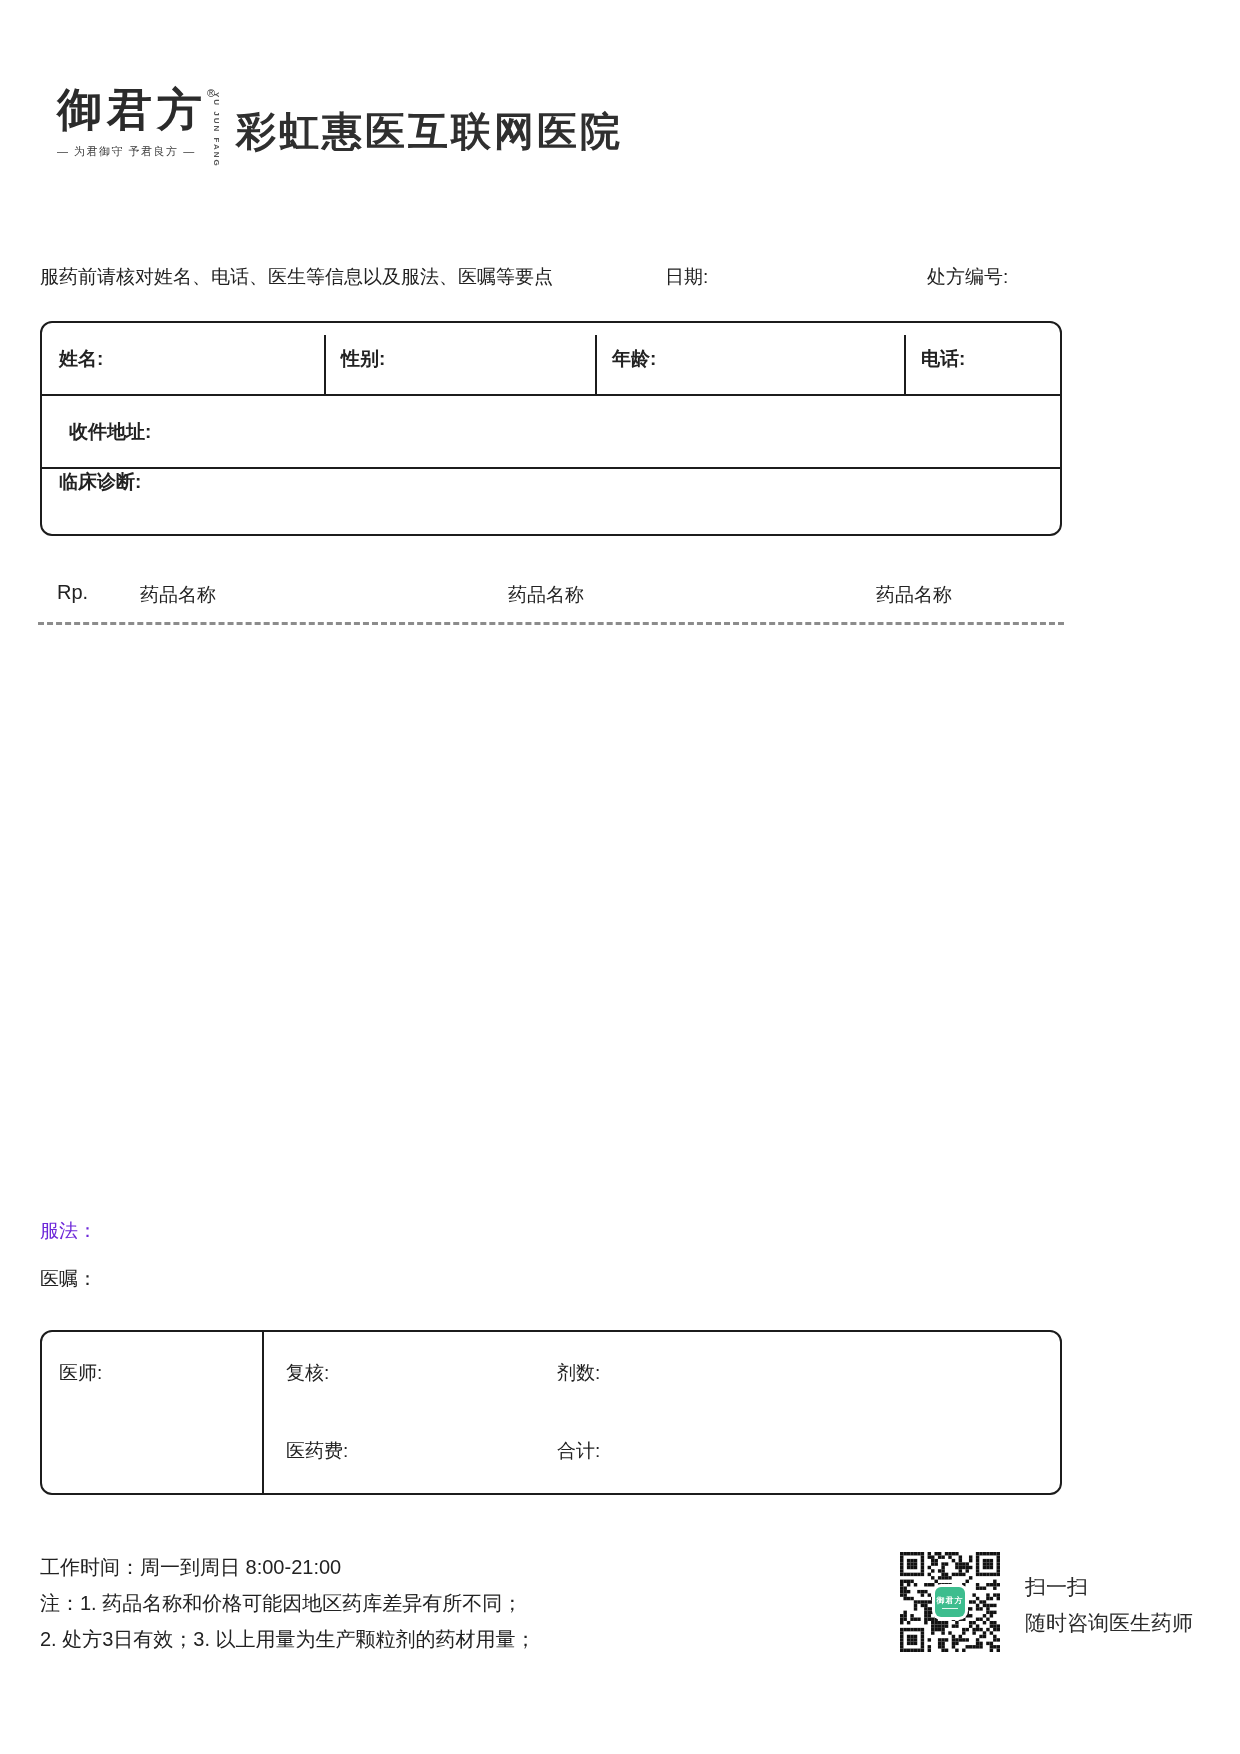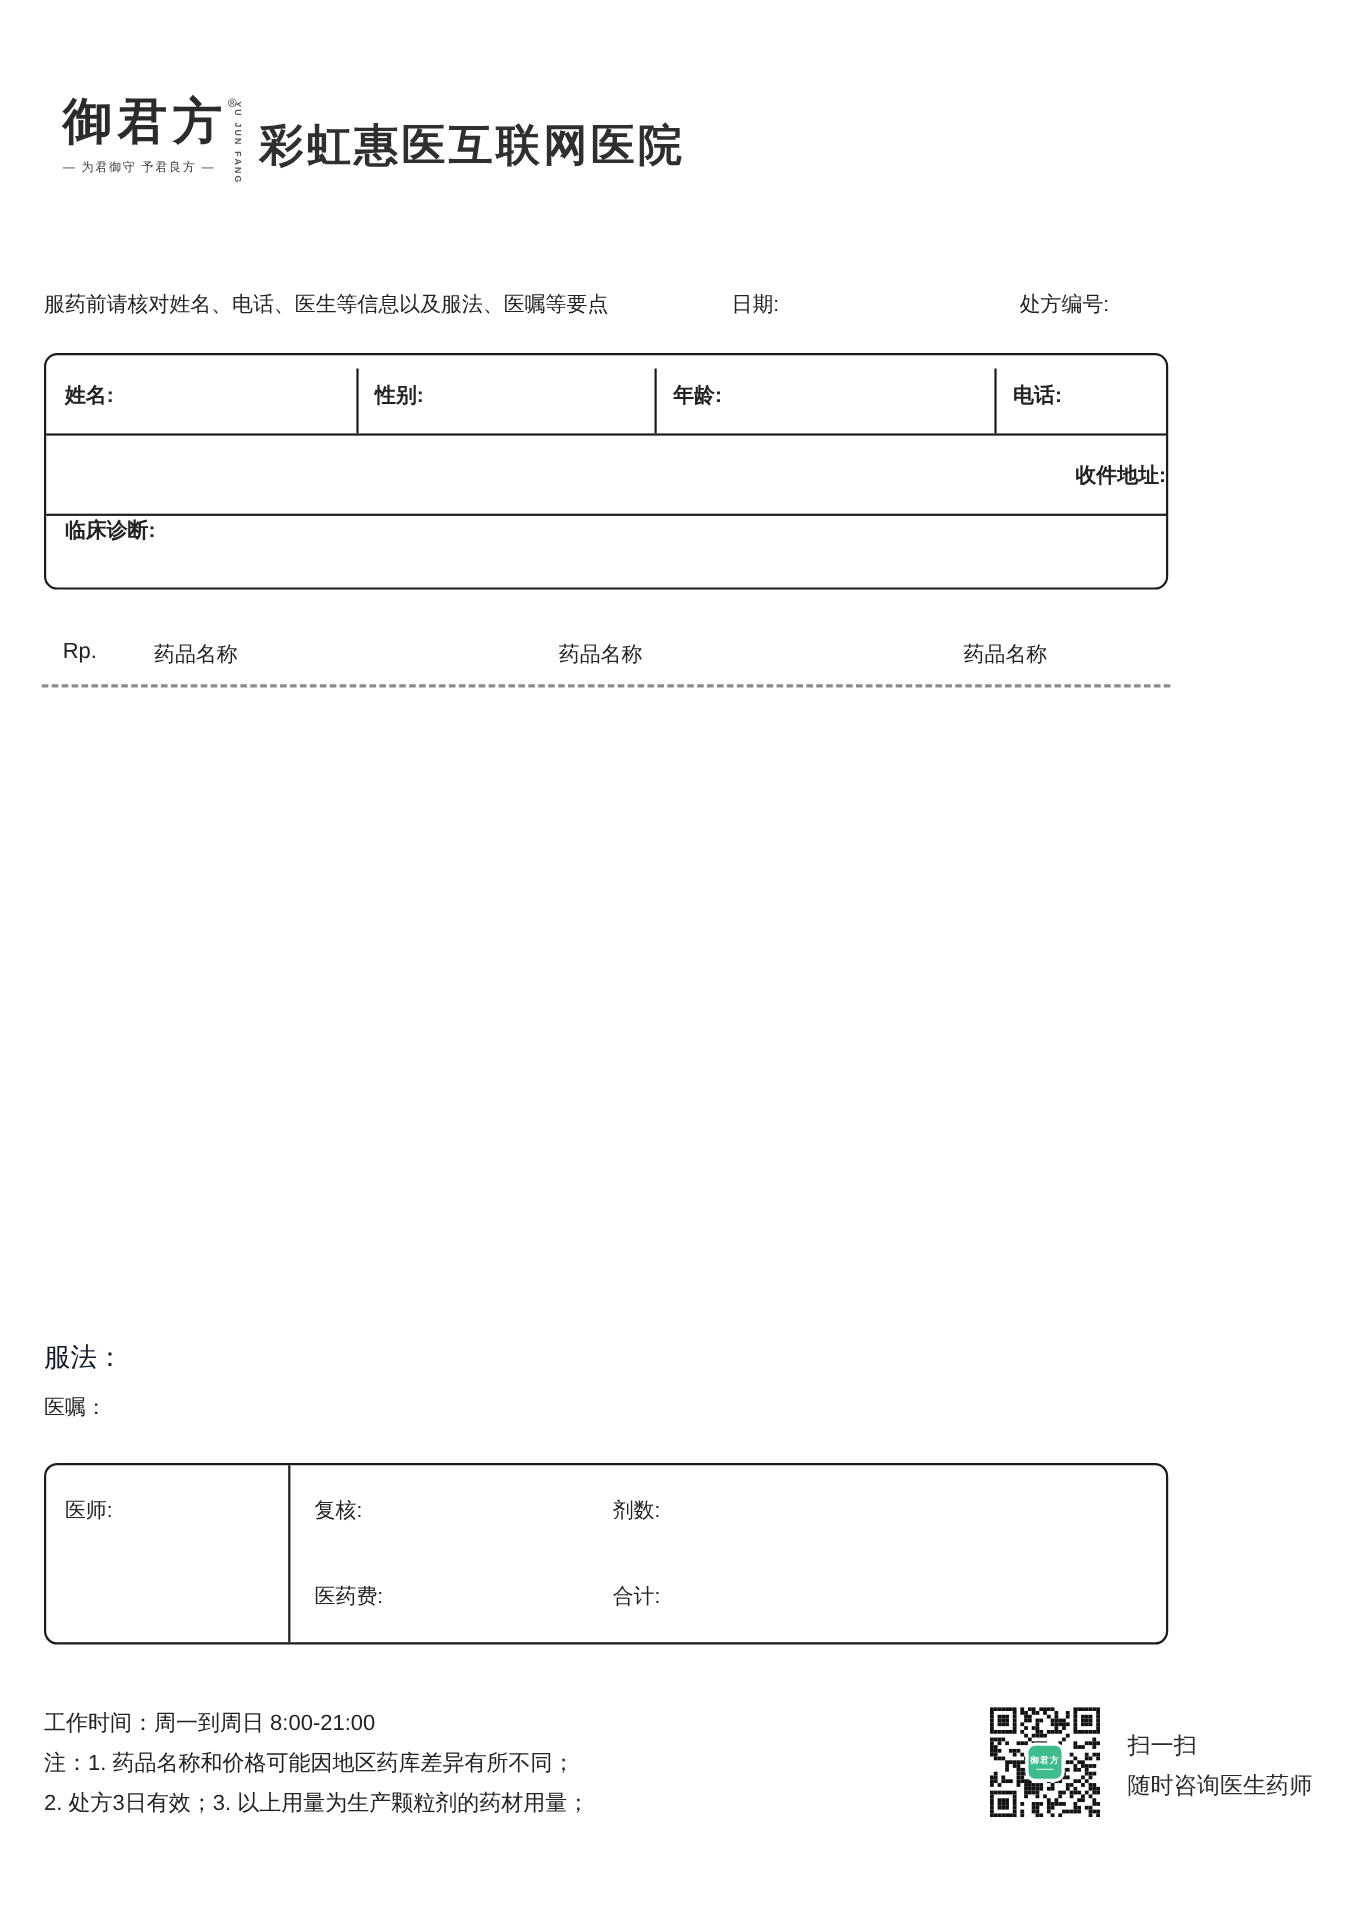--- a/index.html
+++ b/index.html
@@ -32,42 +32,42 @@
   .date-label{position:absolute;left:625px;top:0;}
   .rx-no-label{position:absolute;left:887px;top:0;}
   
   .patient-box{
     position:absolute;left:40px;top:321px;width:1022px;height:215px;
     border:2.5px solid #1c1c1c;border-radius:12px;box-sizing:border-box;
     font-size:19px;color:#222;font-weight:bold;
   }
   .p-row{display:flex;box-sizing:border-box;}
   .p-row1{height:73px;border-bottom:2.5px solid #1c1c1c;}
-  .p-row2{height:73px;border-bottom:2.5px solid #1c1c1c;align-items:center;padding-left:17px;justify-content:flex-end;}
+  .p-row2{height:73px;border-bottom:2.5px solid #1c1c1c;align-items:center;padding-left:27px;}
   .p-row3{height:62px;align-items:flex-start;padding-left:17px;}
   .p-cell{position:relative;display:flex;align-items:center;padding-left:17px;box-sizing:border-box;}
   .p-cell.c1{width:28.6%;}
   .p-cell.c2{width:27.5%;}
   .p-cell.c3{width:28.1%;}
   .p-cell.c4{width:15.8%;margin-left:32px;}
   .p-cell.divided::before{
     content:"";position:absolute;left:0;top:12px;bottom:0;width:2px;background:#1c1c1c;
   }
   
   .rp-row{position:absolute;left:0;top:581px;width:1240px;height:26px;font-size:19px;color:#222;}
   .rp-label{position:absolute;left:57px;top:0;font-size:20px;}
   .drug-col-1{position:absolute;left:140px;top:1px;}
   .drug-col-2{position:absolute;left:508px;top:1px;}
   .drug-col-3{position:absolute;left:876px;top:1px;}
   .dashed-divider{
     position:absolute;left:38px;top:622px;width:1026px;height:0;
     border-top:3px dashed #8c8c8c;
   }
   
-  .usage-label{position:absolute;left:40px;top:1218px;font-size:24px;color:#0f172a;text-align:center;}
+  .usage-label{position:absolute;left:40px;top:1218px;font-size:19px;color:#6d28d9;text-align:center;}
   .advice-label{position:absolute;left:40px;top:1266px;font-size:19px;color:#222;}
   
   .summary-box{
     position:absolute;left:40px;top:1330px;width:1022px;height:165px;
     border:2.5px solid #1c1c1c;border-radius:12px;box-sizing:border-box;
     display:flex;font-size:19px;color:#222;
   }
   .s-left{width:222px;border-right:2px solid #1c1c1c;box-sizing:border-box;padding:28px 0 0 17px;}
   .s-right{flex:1;padding:28px 0 0 22px;box-sizing:border-box;}
   .s-row{display:flex;}

